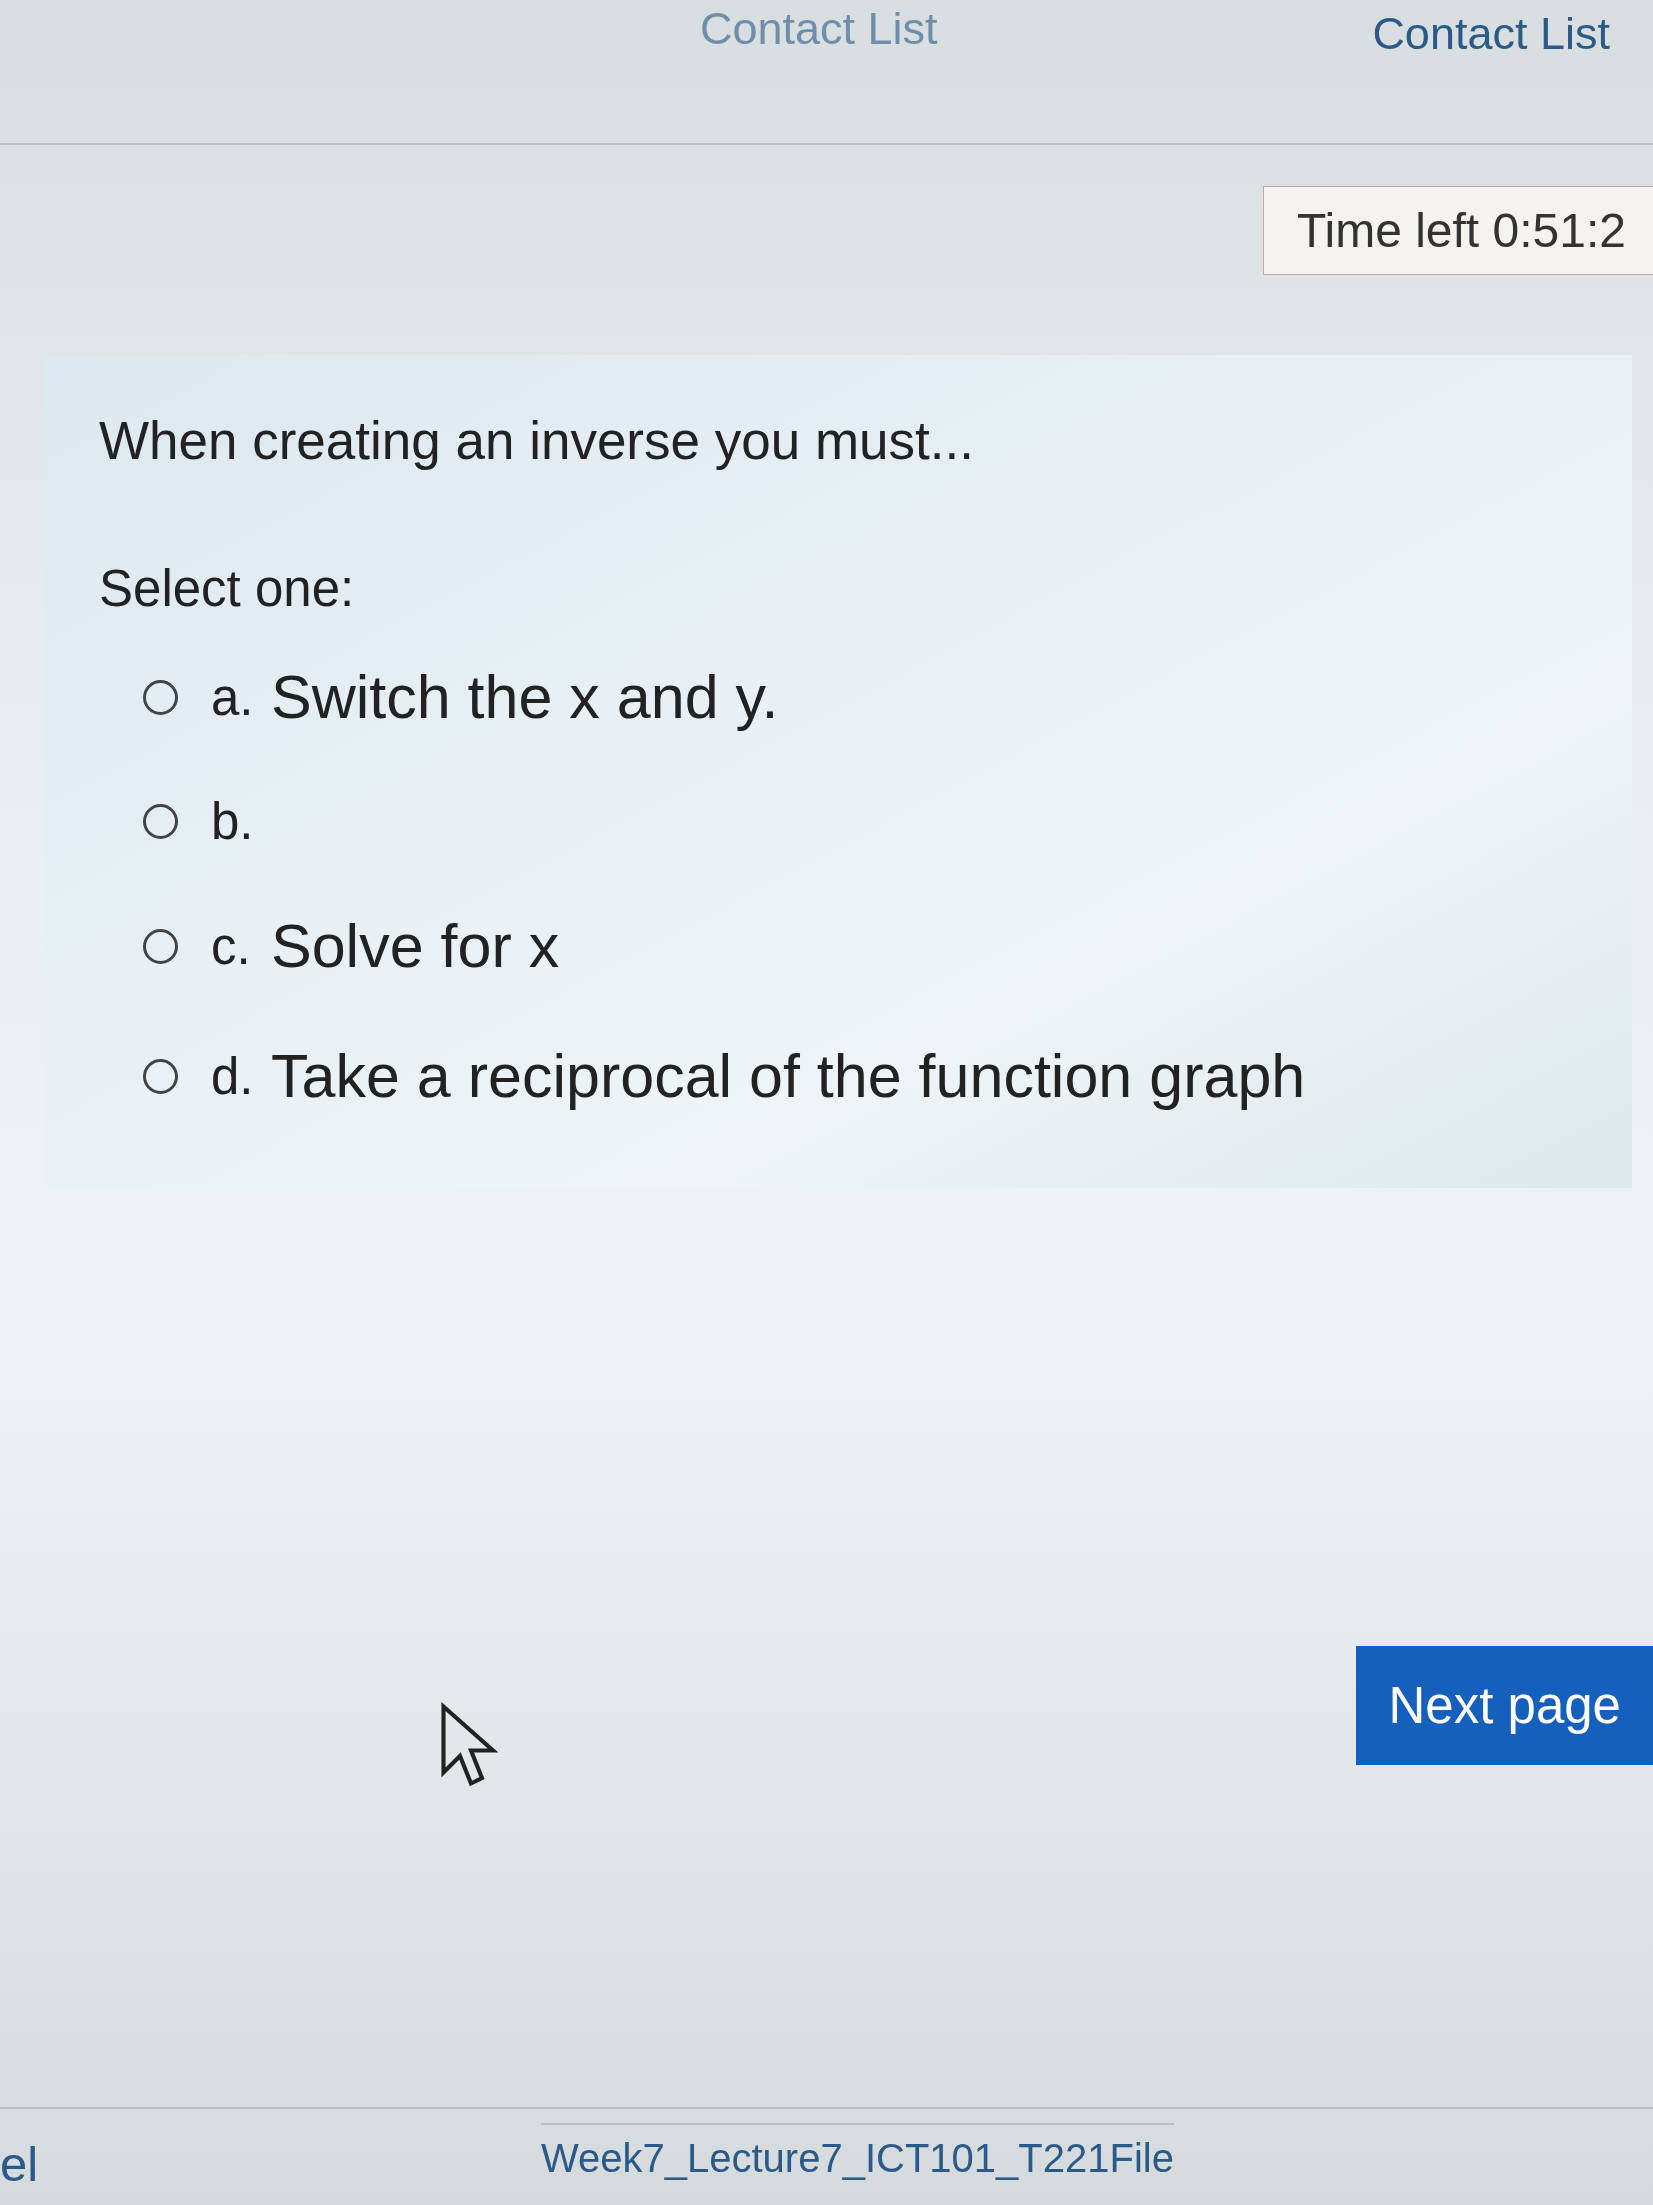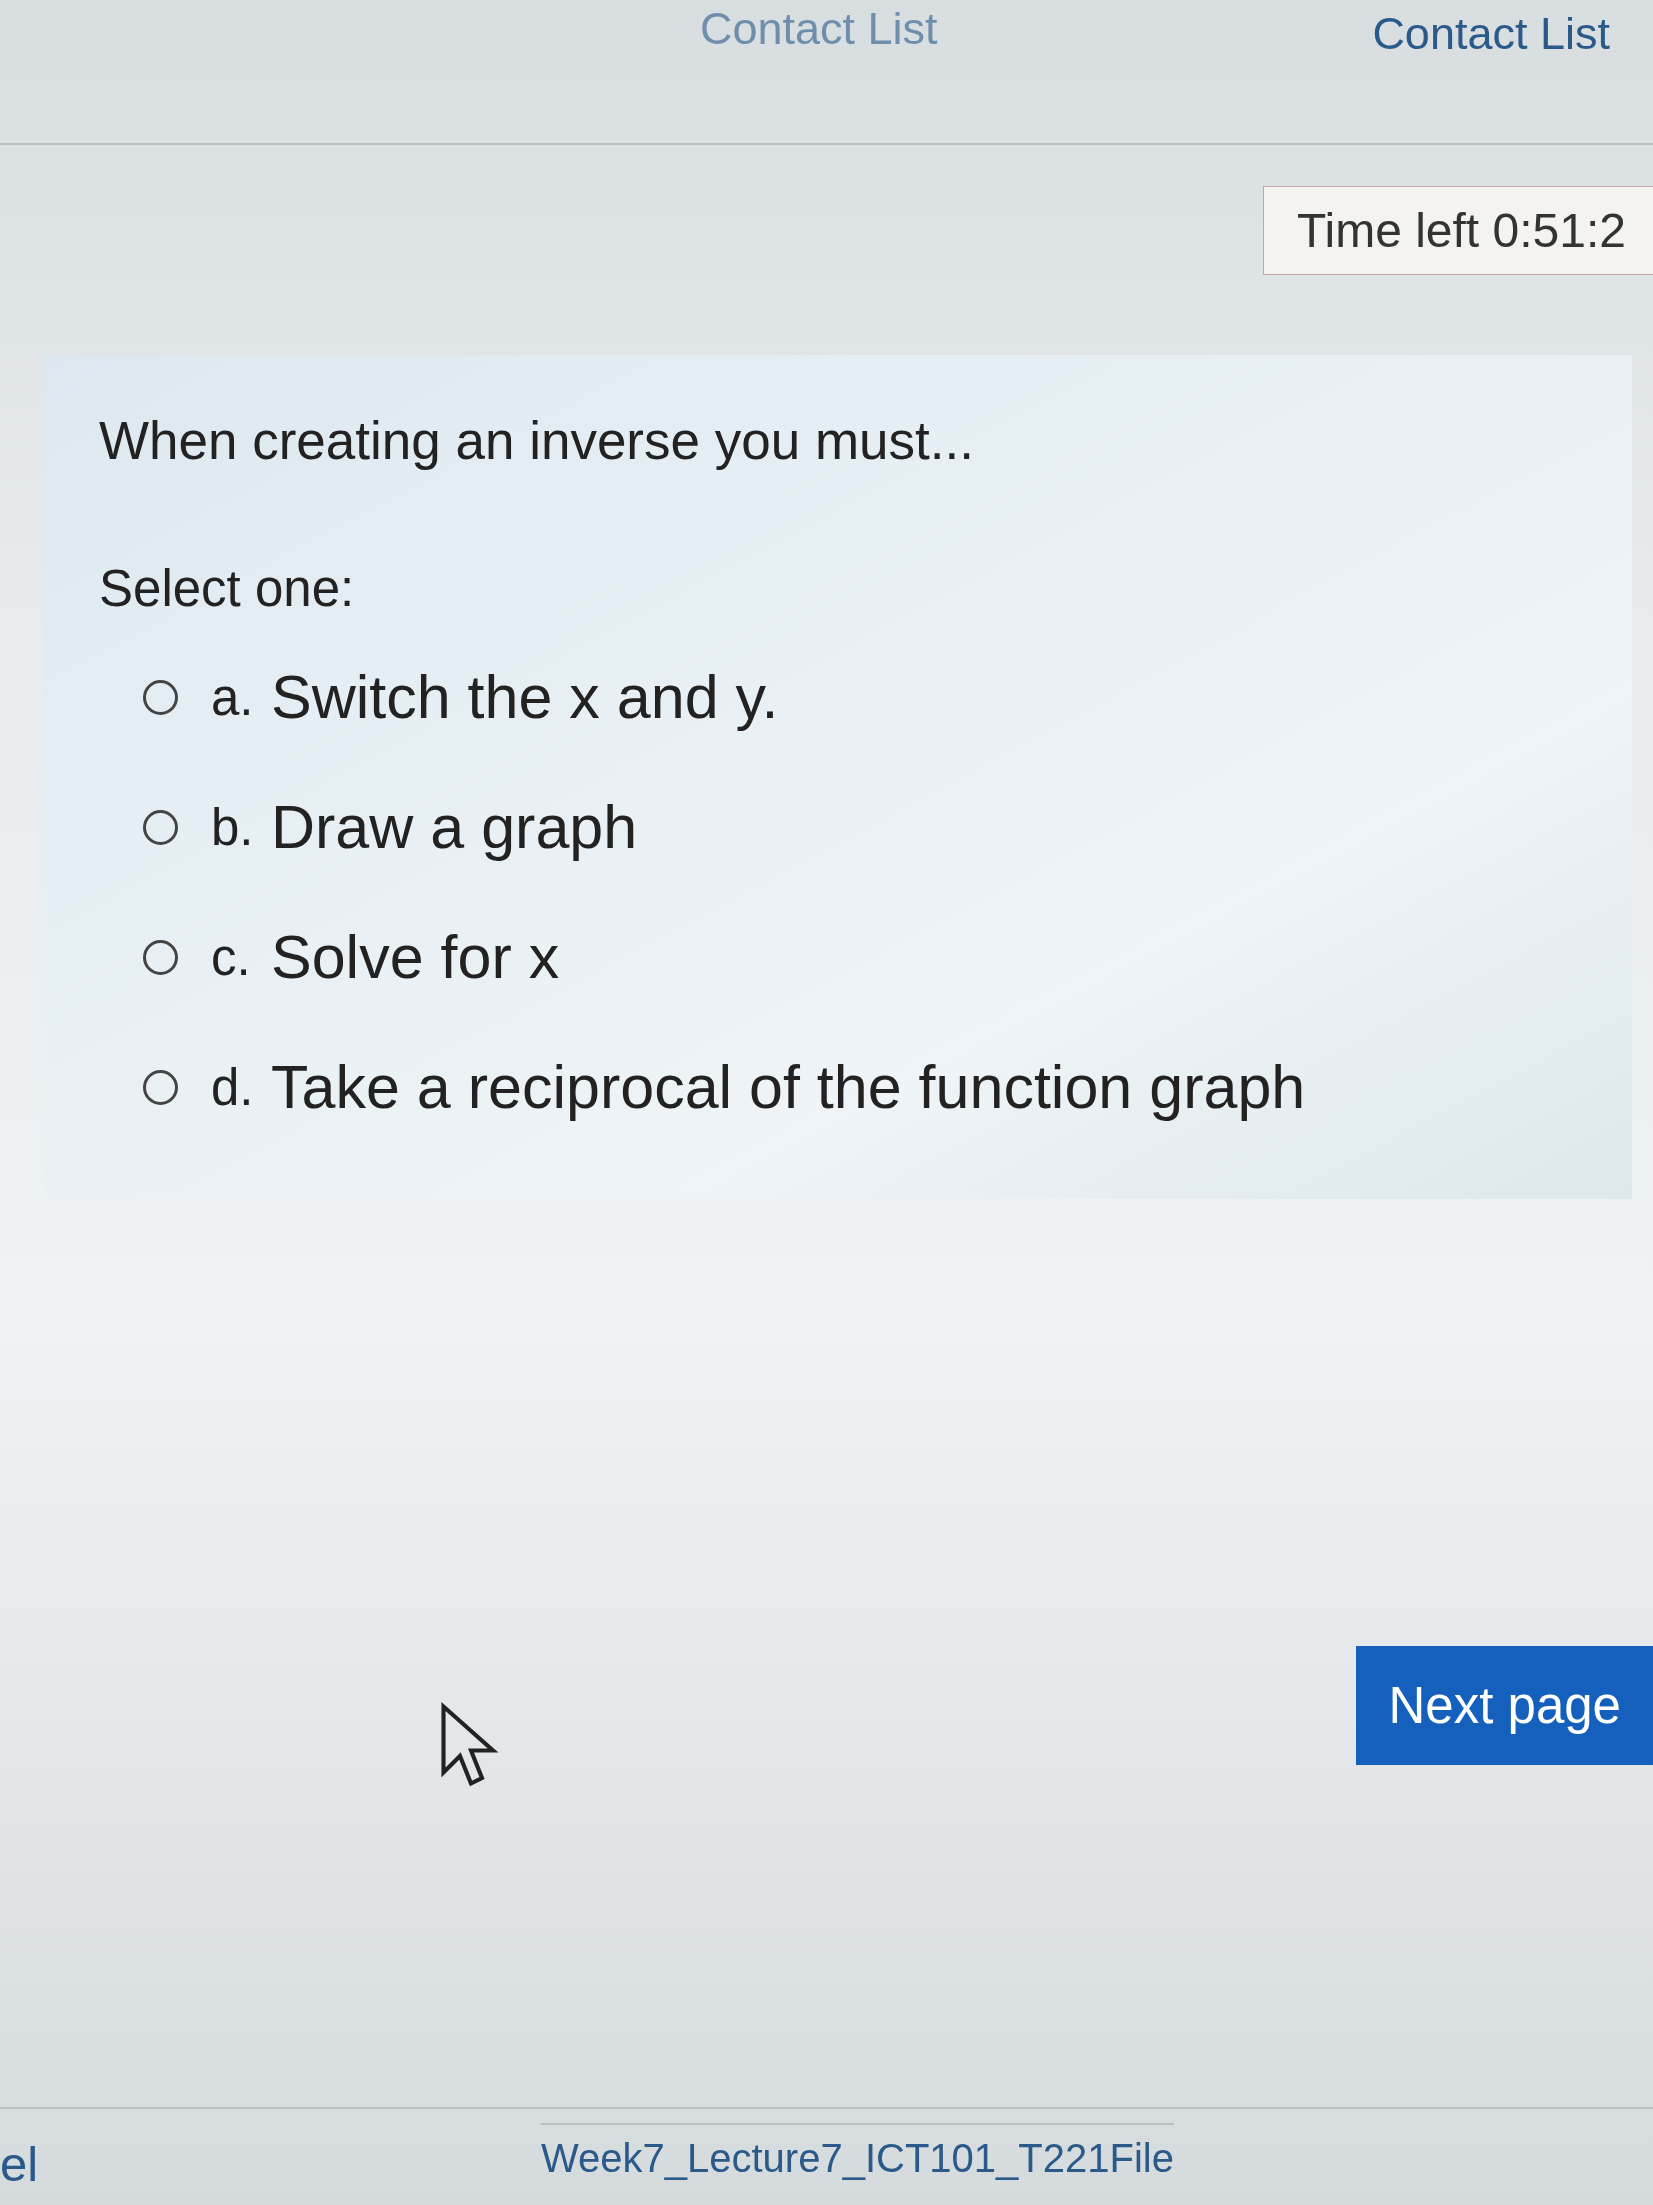--- a/index.html
+++ b/index.html
@@ -172,21 +172,20 @@
     <div class="select-one">Select one:</div>
     <div class="options">
       <div class="option-row">
         <div class="radio-circle"></div>
         <span class="option-letter">a.</span>
         <span class="option-text">Switch the x and y.</span>
       </div>
       <div class="option-row">
         <div class="radio-circle"></div>
         <span class="option-letter">b.</span>
-        <span class="option-text">Draw a graph</span>
       </div>
       <div class="option-row">
         <div class="radio-circle"></div>
         <span class="option-letter">c.</span>
         <span class="option-text">Solve for x</span>
       </div>
       <div class="option-row">
         <div class="radio-circle"></div>
         <span class="option-letter">d.</span>
         <span class="option-text">Take a reciprocal of the function graph</span>

